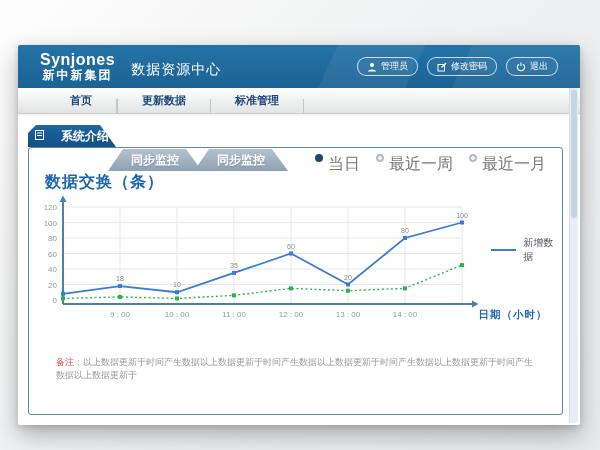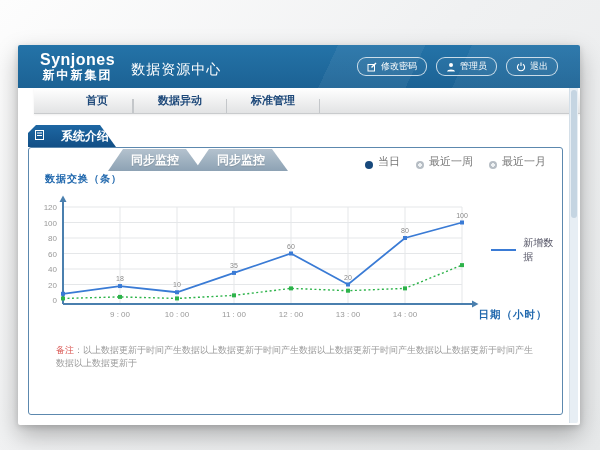--- a/index.html
+++ b/index.html
@@ -33,21 +33,21 @@
   .pill {
     display:flex; align-items:center; gap:4px; cursor:pointer;
     border:1px solid rgba(255,255,255,.75); border-radius:9px;
     padding:2px 9px; color:#fff; font-size:9px; background:rgba(255,255,255,.04);
   }
   .pill svg { display:block; }
   
   .nav {
     height:26px; background:linear-gradient(180deg,#ffffff,#e2e3e4);
     border-bottom:1px solid #c9cbcd; box-shadow:0 1px 2px rgba(0,0,0,.07);
-    display:flex; align-items:flex-end; padding-left:28px;margin-left:16px;
+    display:flex; align-items:flex-end; padding-left:28px;
   }
   .nav-item {
     font-size:11px; font-weight:bold; color:#1d4879; padding:0 24px; cursor:pointer;
     line-height:25px;
   }
   .nav-sep { width:1px; height:14px; background:#c4c7ca; }
   
   .tabs { position:absolute; left:10px; top:80px; height:22px; display:flex; }
   .tab {
     height:22px; display:flex; align-items:center; justify-content:center; gap:17px;
@@ -68,90 +68,90 @@
   .tab.inactive.t2 { z-index:2; }
   .tab.inactive.t3 { z-index:1; }
   
   .panel {
     position:absolute; left:10px; top:102px; width:535px; height:268px;
     border:1px solid #5c88ae; border-radius:3px; background:#fff;
   }
   .filters {
     position:absolute; top:6px; right:16px; display:flex; gap:16px; align-items:center;
   }
-  .radio { display:flex; align-items:flex-end; gap:5px; cursor:pointer; font-size:11px; color:#777; }
+  .radio { display:flex; align-items:flex-start; gap:5px; cursor:pointer; font-size:16px; color:#777; }
   .dot { width:8px; height:8px; border-radius:50%; }
   .dot.on { background:#17497c; }
   .dot.off { background:radial-gradient(circle,#eef1f3 28%,#b6bdc4 34%); }
-  .y-label { position:absolute; left:16px; top:24px; font-size:10px; font-weight:bold; color:#1f67ad; letter-spacing:1px; }
+  .y-label { position:absolute; left:16px; top:24px; font-size:16px; font-weight:bold; color:#1f67ad; letter-spacing:1px; }
   .chart-wrap { position:absolute; left:0; top:46px; width:535px; height:135px; }
   .tick { font-size:8px; fill:#999; font-family:"Liberation Sans","DejaVu Sans",sans-serif; }
   .vlabel { font-size:7px; fill:#8a8a8a; font-family:"Liberation Sans","DejaVu Sans",sans-serif; }
   .axis-title { font-size:10.5px; font-weight:bold; fill:#1f67ad; font-family:"Liberation Sans","DejaVu Sans",sans-serif; letter-spacing:1px; }
   .legend { position:absolute; left:462px; top:88px; display:flex; flex-direction:row; gap:7px; }
   .legend-row { display:flex; align-items:center; gap:7px; font-size:10px; color:#556; }
   .sw { width:26px; height:0; }
   .sw.solid  { border-top:2px solid #3a7bd5; }
   .sw.dotted { border-top:2px dotted #2db34a; }
-  .footnote { position:absolute; left:27px; top:196px; font-size:9px; color:#9a9a9a; width:480px; line-height:1.4; }
+  .footnote { position:absolute; left:27px; top:208px; font-size:9px; color:#9a9a9a; width:480px; line-height:1.4; }
   .footnote .tag { color:#d9534f; }
   
   .scrollbar {
     position:absolute; right:2px; top:43px; bottom:2px; width:9px;
     background:#e7eef4; border-left:1px solid #d4dfe8; border-radius:0 0 2px 0;
   }
   .scroll-thumb { position:absolute; top:2px; left:1px; width:6px; height:128px; background:#c5d5e2; border-radius:3px; }
 </style>
 </head>
 <body>
 
 <div class="page">
 
   <div class="hdr">
     <div class="brand">
       <div class="en">Synjones</div>
       <div class="cn">新中新集团</div>
     </div>
     <div class="app-title">数据资源中心</div>
     <div class="hdr-right">
+      <div class="pill">
+        <span>
+          <svg width="10" height="10" viewBox="0 0 10 10">
+              <circle cx="5" cy="3" r="2" fill="#fff"></circle>
+              <path d="M1 9.5 C1 6.8 9 6.8 9 9.5 Z" fill="#fff"></path>
+            </svg>
+        </span>
+        <span>管理员</span>
+      </div>
       <div class="pill">
         <span>
           <svg width="10" height="10" viewBox="0 0 10 10">
               <rect x="1" y="2.5" width="6.5" height="6.5" fill="none" stroke="#fff" stroke-width="1"></rect>
               <path d="M4.5 5.5 L9 1" stroke="#fff" stroke-width="1.4"></path>
             </svg>
         </span>
         <span>修改密码</span>
       </div>
       <div class="pill">
         <span>
           <svg width="10" height="10" viewBox="0 0 10 10">
-              <circle cx="5" cy="3" r="2" fill="#fff"></circle>
-              <path d="M1 9.5 C1 6.8 9 6.8 9 9.5 Z" fill="#fff"></path>
-            </svg>
-        </span>
-        <span>管理员</span>
-      </div>
-      <div class="pill">
-        <span>
-          <svg width="10" height="10" viewBox="0 0 10 10">
               <path d="M3 2.2 A 3.6 3.6 0 1 0 7 2.2" fill="none" stroke="#fff" stroke-width="1.1"></path>
               <line x1="5" y1="0.5" x2="5" y2="4" stroke="#fff" stroke-width="1.1"></line>
             </svg>
         </span>
         <span>退出</span>
       </div>
     </div>
   </div>
 
   <div class="nav">
     <div class="nav-item">首页</div>
     <div class="nav-sep"></div>
     <div class="nav-sep"></div>
-    <div class="nav-item">数据异动</div>
+    <div class="nav-item">更新数据</div>
     <div class="nav-sep"></div>
     <div class="nav-item">标准管理</div>
     <div class="nav-sep"></div>
   </div>
 
   <div class="tabs">
     <div class="tab active">
       <span>
         <svg width="9" height="10" viewBox="0 0 9 10">
             <rect x="0.5" y="0.5" width="8" height="9" fill="none" stroke="#fff" stroke-width="1"></rect>

